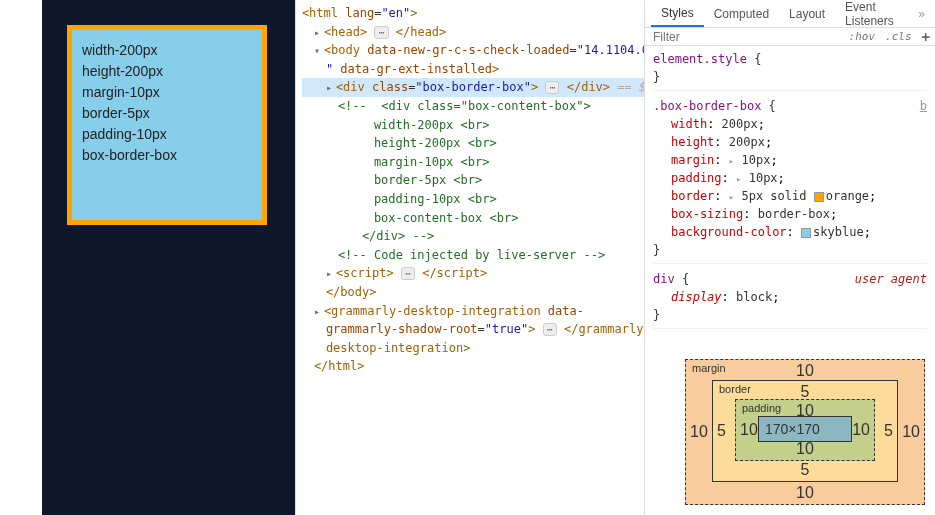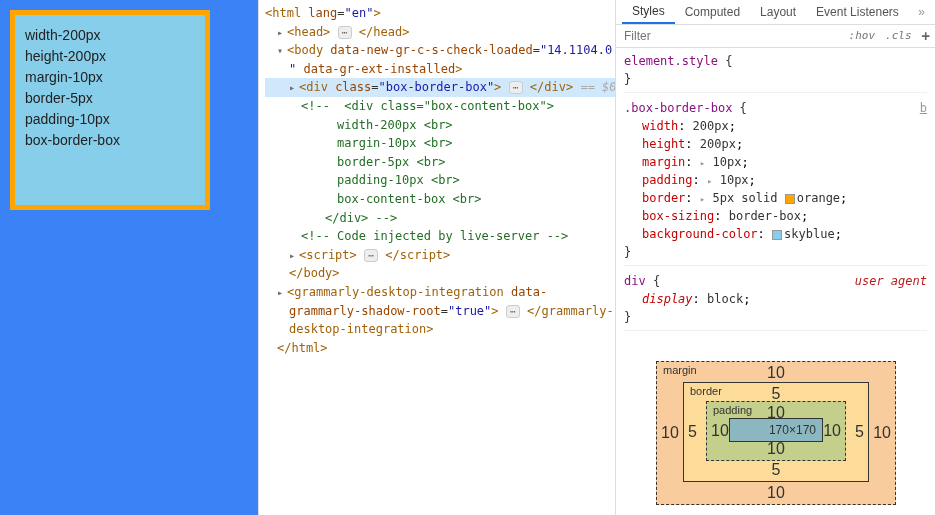--- a/index.html
+++ b/index.html
@@ -7,22 +7,23 @@
   font-family: "Segoe UI", Arial, sans-serif;
   font-size: 12px;
   background: #fff;
   width: 935px;
   height: 515px;
   display: flex;
   overflow: hidden;
 }
 .preview-pane {
   width: 258px;
-  background: #3b82f6;
-  padding: 0;
+  background: #0f172a;
+  padding: 15px;
+  margin-left: 42px;
 }
 .box-border-box {
   width: 200px;
   height: 200px;
   margin: 10px;
   padding: 10px;
   border: 5px solid orange;
   box-sizing: border-box;
   background-color: skyblue;
   font-size: 14px;
@@ -164,23 +165,23 @@
 }
 .bm-padding {
   background: #c3cf8b;
   border: 1px dashed #333;
   padding: 16px 22px 18px 22px;
   position: relative;
 }
 .bm-content {
   background: #8cb6c0;
   border: 1px solid #333;
-  text-align: right;
+  text-align: left;
   color: #333;
-  font-size: 12px;
+  font-size: 14px;
   padding: 4px 6px;
   white-space: nowrap;
 }
 .bm-label {
   position: absolute;
   top: 2px;
   left: 6px;
   font-size: 11px;
   color: #333;
 }
@@ -210,20 +211,21 @@
   <div class="dom-line indent-2"><span class="arrow down"></span><span class="tag">&lt;body </span><span class="attr-name">data-new-gr-c-s-check-loaded</span>=<span class="attr-value">"<span>14.1104.0</span></span></div>
   <div class="dom-line indent-3"><span class="attr-value">"</span> <span class="attr-name">data-gr-ext-installed</span><span class="tag">&gt;</span></div>
 
   <div class="dom-line indent-3 selected-line">
     
     <span class="arrow right"></span><span class="tag">&lt;div </span><span class="attr-name">class</span>=<span class="attr-value">"<span>box-border-box</span>"</span><span class="tag">&gt;</span> <span class="ellipsis-badge">⋯</span> <span class="tag">&lt;/div&gt;</span> <span class="eq0">== $0</span>
   </div>
 
   <div class="dom-line indent-4 comment">&lt;!-- &nbsp;&lt;div class="<span>box-content-box</span>"&gt;</div>
   <div class="dom-line indent-6 comment">width-200px &lt;br&gt;</div>
+  <div class="dom-line indent-6 comment">height-200px &lt;br&gt;</div>
   <div class="dom-line indent-6 comment">margin-10px &lt;br&gt;</div>
   <div class="dom-line indent-6 comment">border-5px &lt;br&gt;</div>
   <div class="dom-line indent-6 comment">padding-10px &lt;br&gt;</div>
   <div class="dom-line indent-6 comment">box-content-box &lt;br&gt;</div>
   <div class="dom-line indent-5 comment">&lt;/div&gt; --&gt;</div>
   <div class="dom-line indent-4 comment">&lt;!-- Code injected by live-server --&gt;</div>
   <div class="dom-line indent-3"><span class="arrow right"></span><span class="tag">&lt;script&gt;</span> <span class="ellipsis-badge">⋯</span> <span class="tag">&lt;/script&gt;</span></div>
   <div class="dom-line indent-3"><span class="tag">&lt;/body&gt;</span></div>
   <div class="dom-line indent-2"><span class="arrow right"></span><span class="tag">&lt;<span>grammarly-desktop-integration</span> </span><span class="attr-name">data-</span></div>
   <div class="dom-line indent-3"><span class="attr-name">grammarly-shadow-root</span>=<span class="attr-value">"<span>true</span>"</span><span class="tag">&gt;</span> <span class="ellipsis-badge">⋯</span> <span class="tag">&lt;/grammarly-</span></div>

